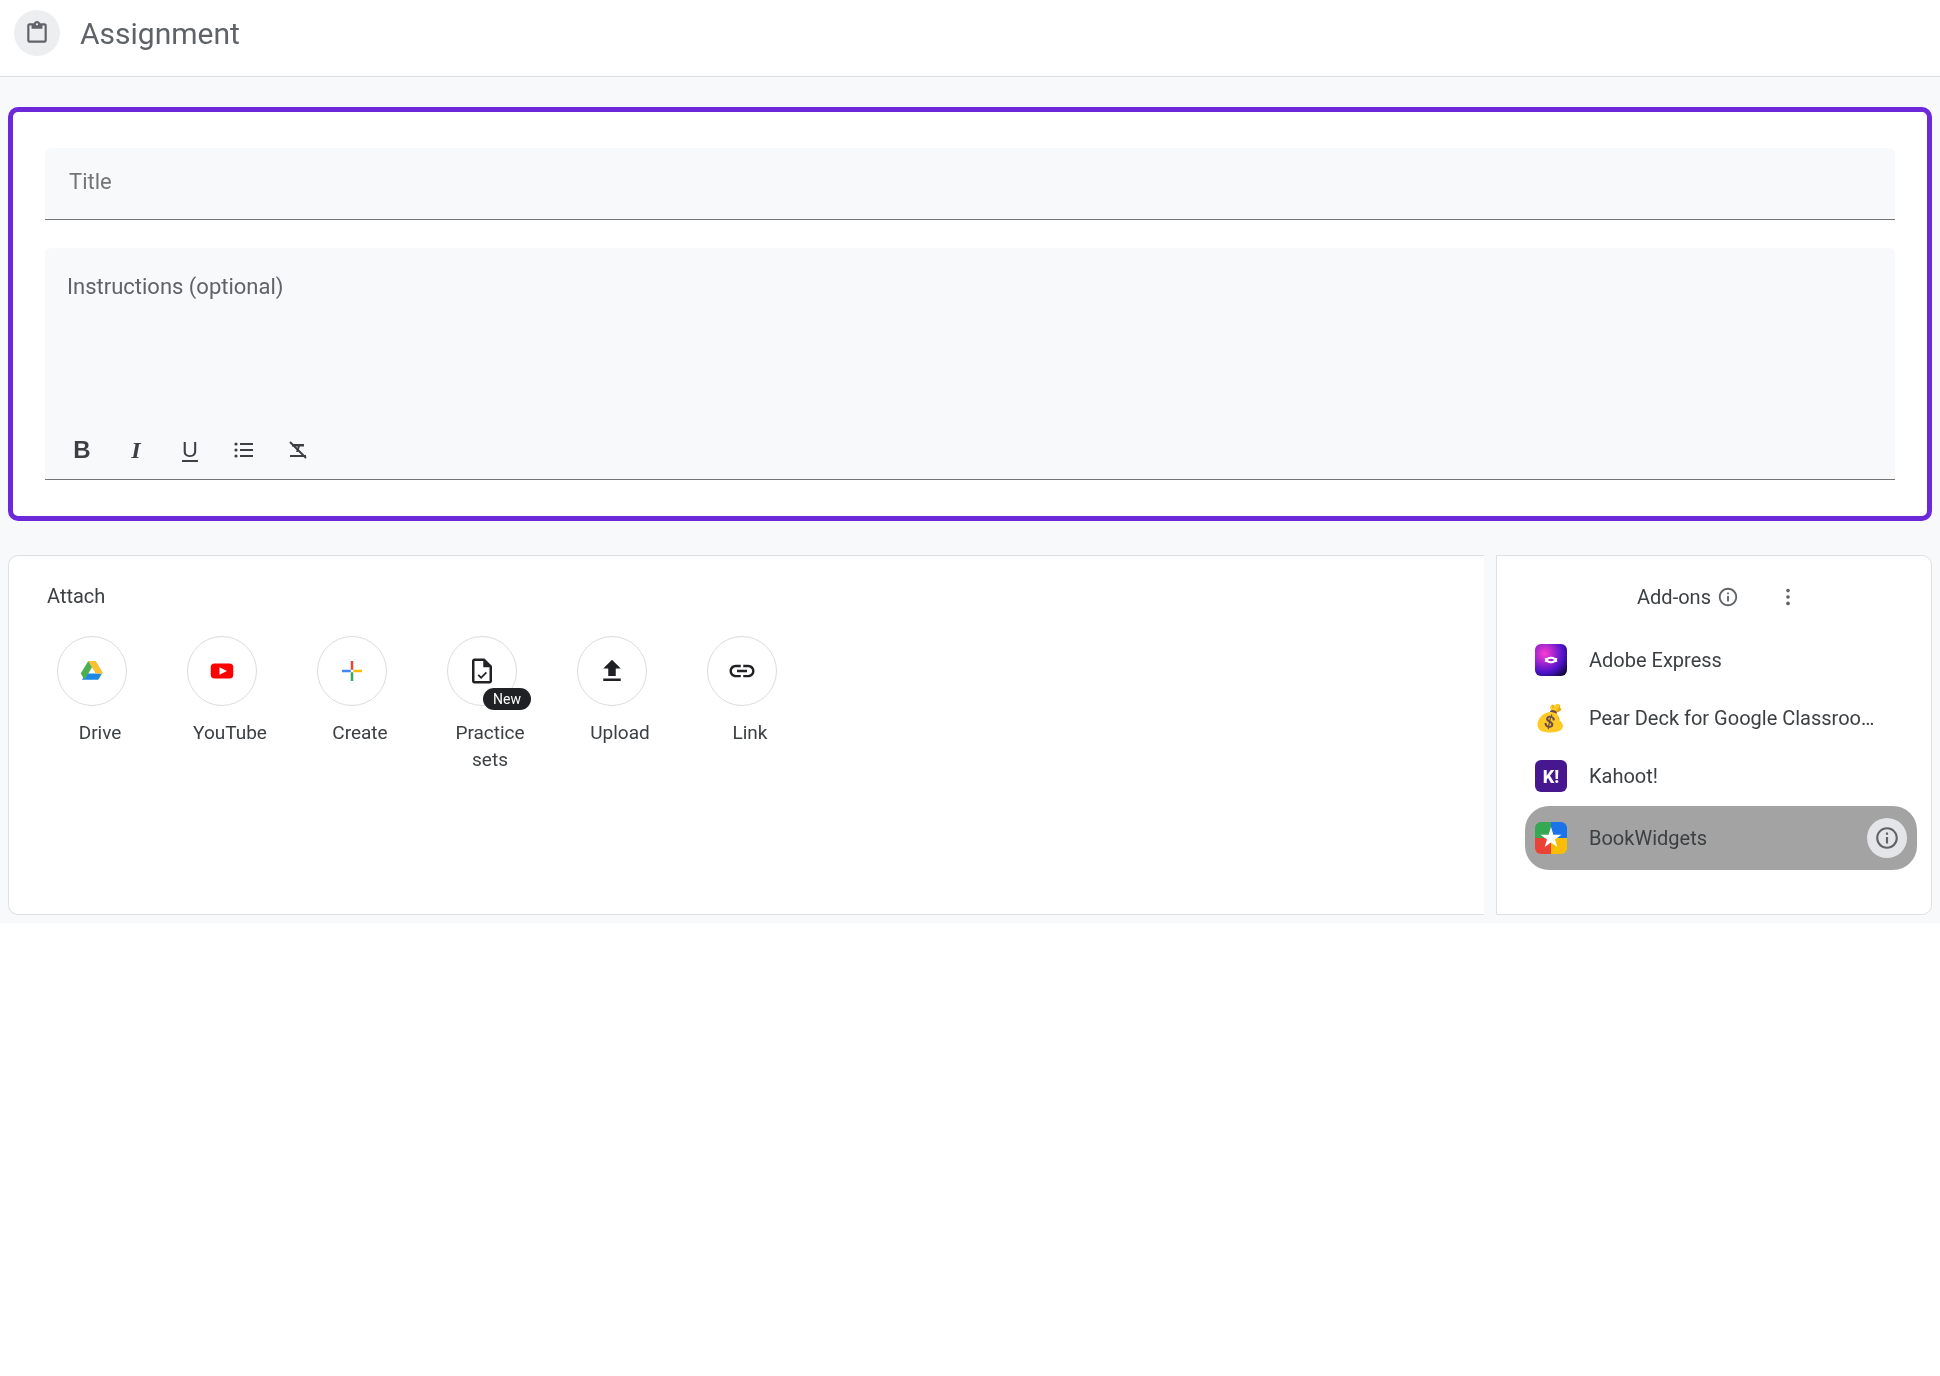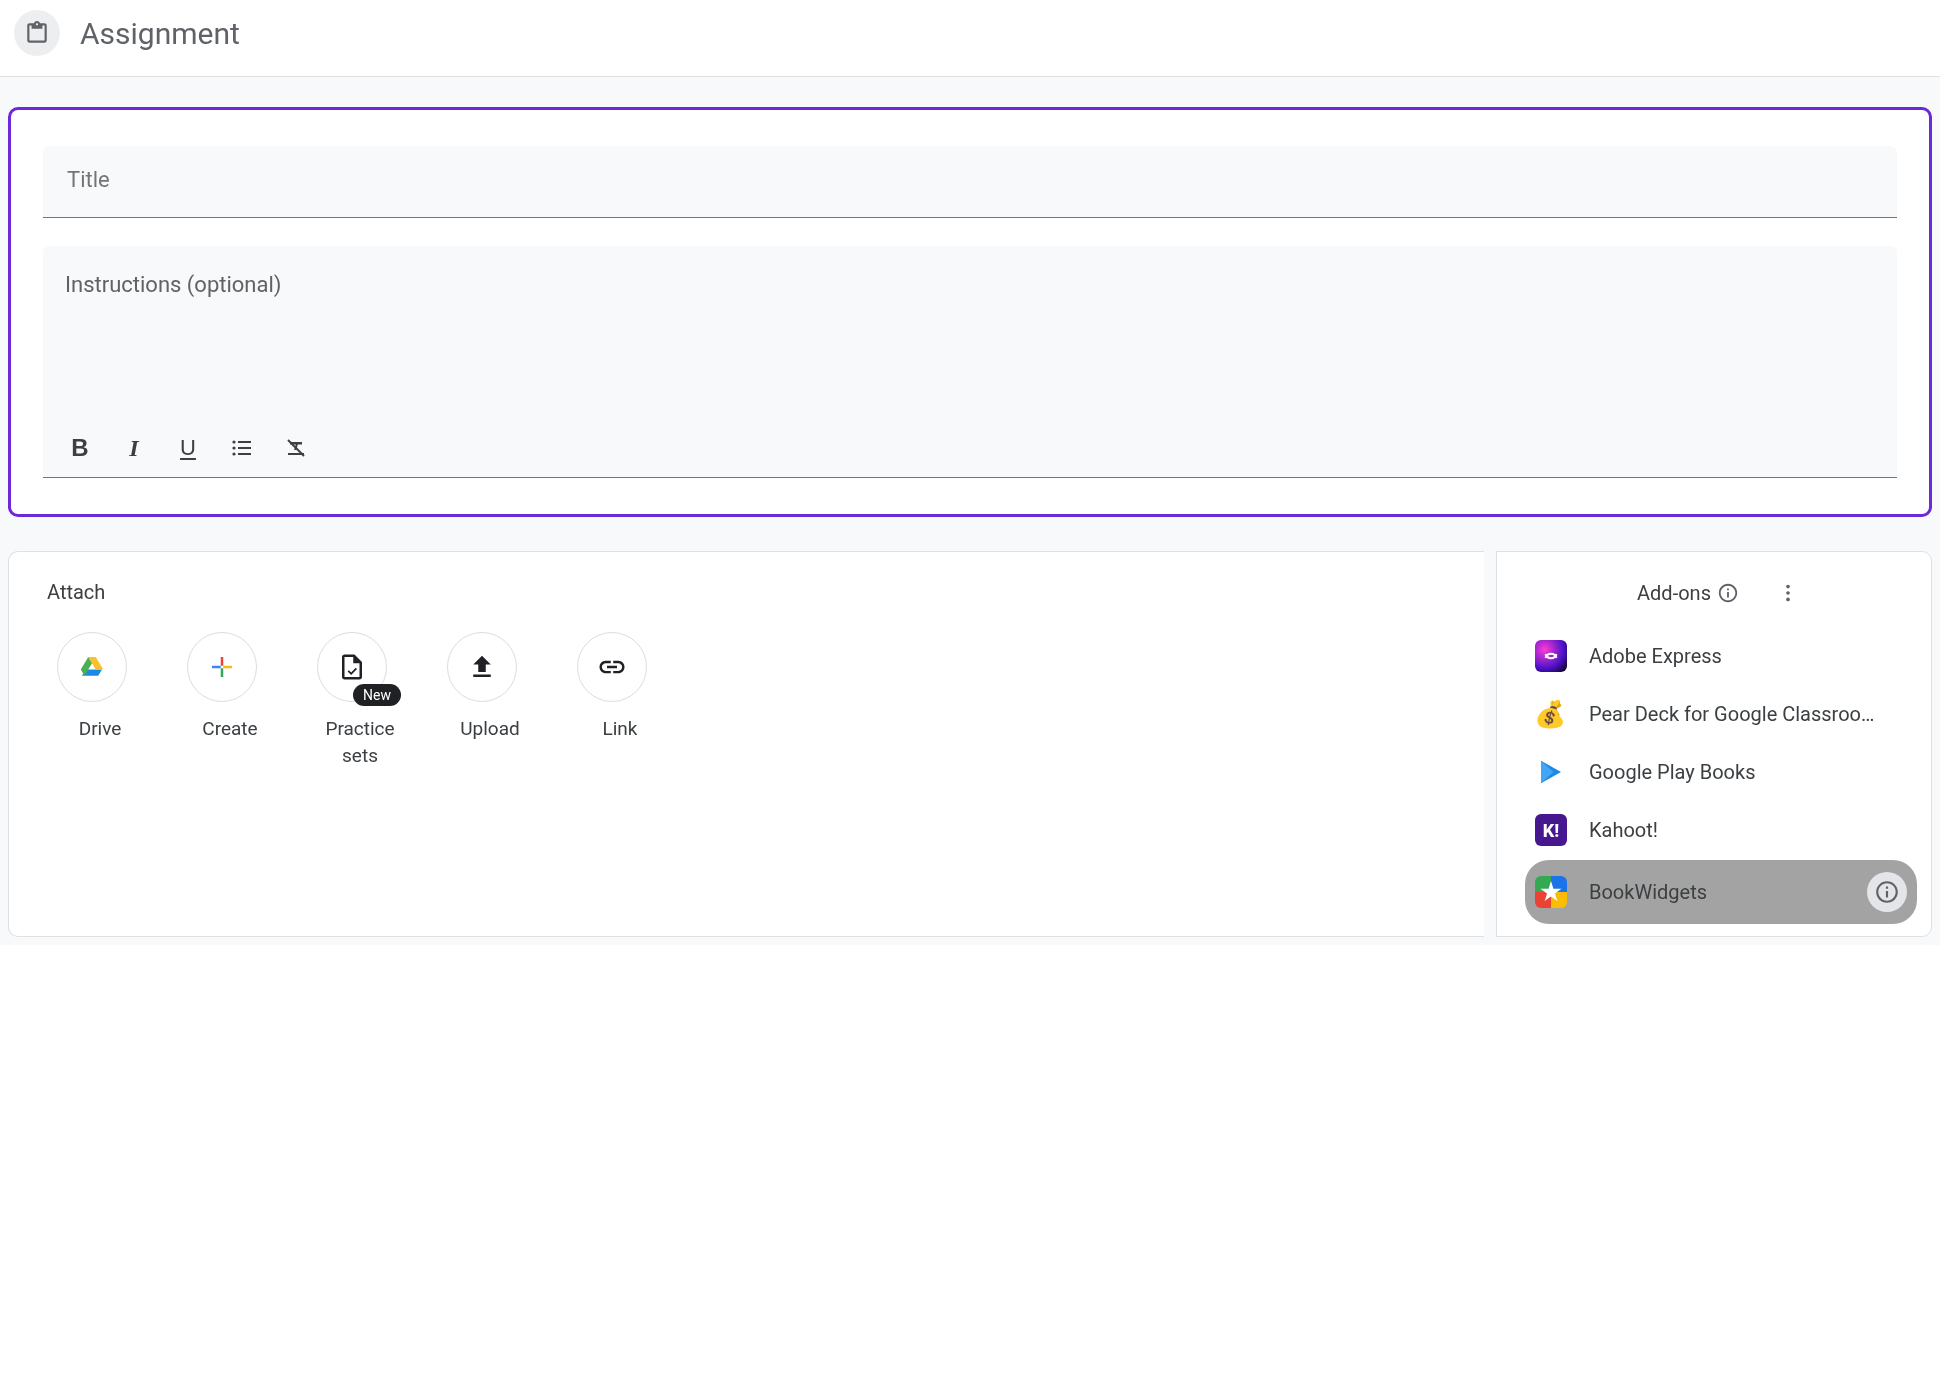--- a/index.html
+++ b/index.html
@@ -27,21 +27,21 @@
     font-size: 30px;
     color: #5f6368;
     font-weight: 400;
   }
   .page {
     background: #f8f9fa;
     padding: 30px 8px 8px 8px;
   }
   .card {
     background: #fff;
-    border: 3px solid #6d28d9;
+    border: 5px solid #6d28d9;
     border-radius: 10px;
     padding: 36px 32px;
   }
   .field {
     background: #f8f9fa;
     border-bottom: 1px solid #757575;
     border-radius: 6px 6px 0 0;
   }
   .field.title-field { height: 72px; padding: 20px 22px; margin-bottom: 28px; }
   .field.instr-field { min-height: 232px; padding: 26px 22px 0 22px; display:flex; flex-direction:column; }
@@ -217,20 +217,29 @@
                 <path fill="#1e88e5" d="M8 38l6-10h26l-6 10z"></path>
                 <path fill="#fbc02d" d="M30 8H18l12 20h12z"></path>
                 <path fill="#4caf50" d="M18 8L6 28l6 10 12-20z"></path>
               </svg>
           </div>
           <div class="attach-label">Drive</div>
         </div>
         <div class="attach-item">
           <div class="attach-circle">
             <svg viewBox="0 0 48 48">
+                <rect x="6" y="12" width="36" height="24" rx="6" fill="#ff0000"></rect>
+                <path fill="#fff" d="M20 18l12 6-12 6z"></path>
+              </svg>
+          </div>
+          <div class="attach-label">YouTube</div>
+        </div>
+        <div class="attach-item">
+          <div class="attach-circle">
+            <svg viewBox="0 0 48 48">
                 <rect x="22" y="8" width="4" height="14" fill="#ea4335"></rect>
                 <rect x="22" y="26" width="4" height="14" fill="#34a853"></rect>
                 <rect x="8" y="22" width="14" height="4" fill="#4285f4"></rect>
                 <rect x="26" y="22" width="14" height="4" fill="#fbbc04"></rect>
               </svg>
           </div>
           <div class="attach-label">Create</div>
         </div>
         <div class="attach-item">
           <div class="attach-circle">
@@ -286,29 +295,20 @@
                 <path fill="none" stroke="#fff" stroke-width="2.2" d="M6 14c2-6 10-6 12 0M6 10c2 6 10 6 12 0"></path>
               </svg>
           </div>
           <div class="name">Adobe Express</div>
         </div>
         <div class="addon-item">
           <div class="app-icon ic-pear">💰</div>
           <div class="name">Pear Deck for Google Classroo…</div>
         </div>
         <div class="addon-item">
-          <div class="app-icon ic-play">
-            <svg viewBox="0 0 48 48">
-                <path fill="#1e88e5" d="M8 6v36l32-18z"></path>
-                <path fill="#42a5f5" d="M8 6l20 18L8 42z"></path>
-              </svg>
-          </div>
-          <div class="name">Google Play Books</div>
-        </div>
-        <div class="addon-item">
           <div class="app-icon ic-kahoot">K!</div>
           <div class="name">Kahoot!</div>
         </div>
         <div class="addon-item selected">
           <div class="app-icon ic-book"></div>
           <div class="name">BookWidgets</div>
           <div class="info-circ">
             <svg viewBox="0 0 24 24">
                 <path d="M12 2C6.48 2 2 6.48 2 12s4.48 10 10 10 10-4.48 10-10S17.52 2 12 2zm0 18c-4.41 0-8-3.59-8-8s3.59-8 8-8 8 3.59 8 8-3.59 8-8 8zM11 7h2v2h-2zm0 4h2v6h-2z"></path>
               </svg>

